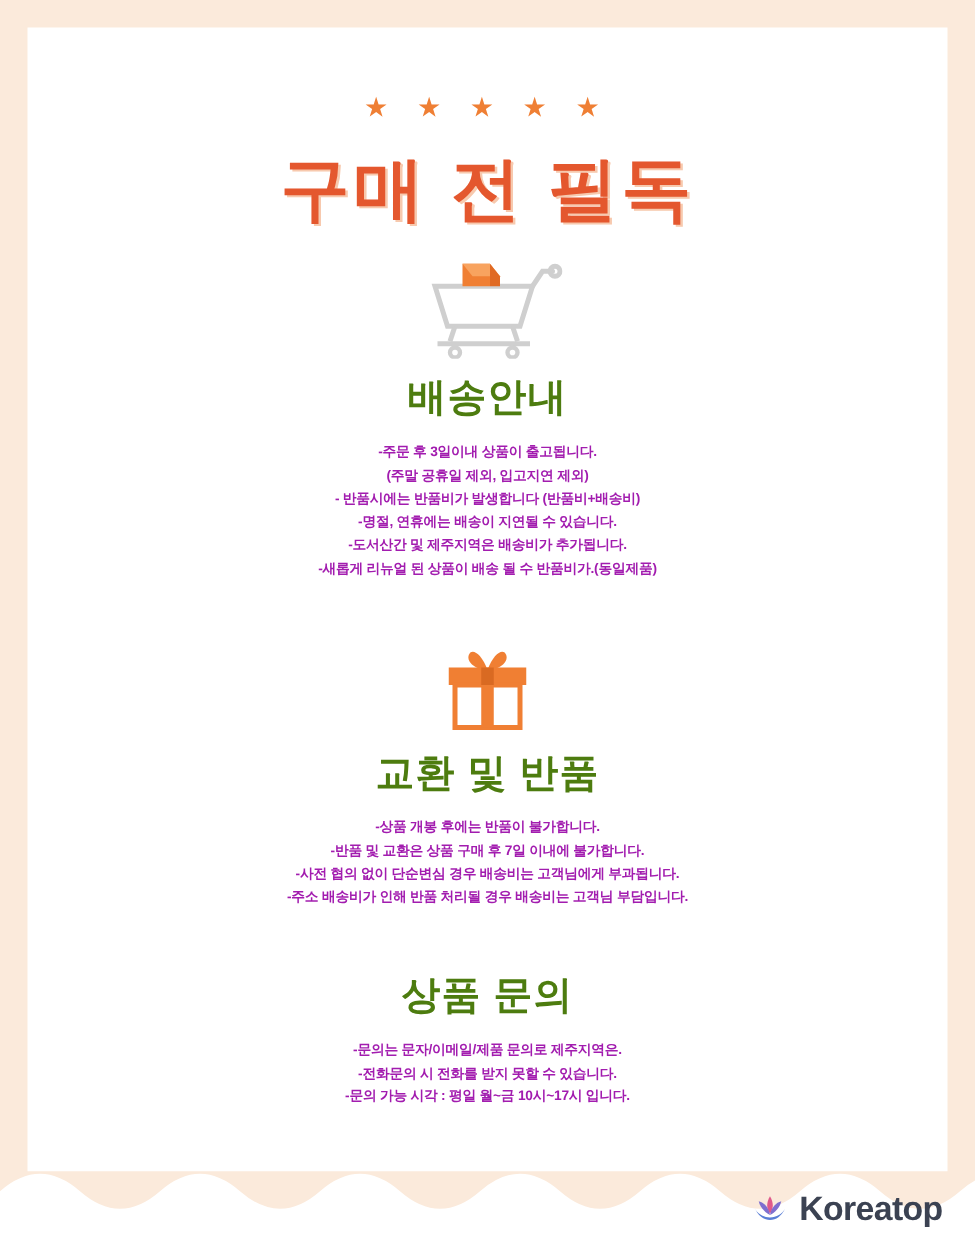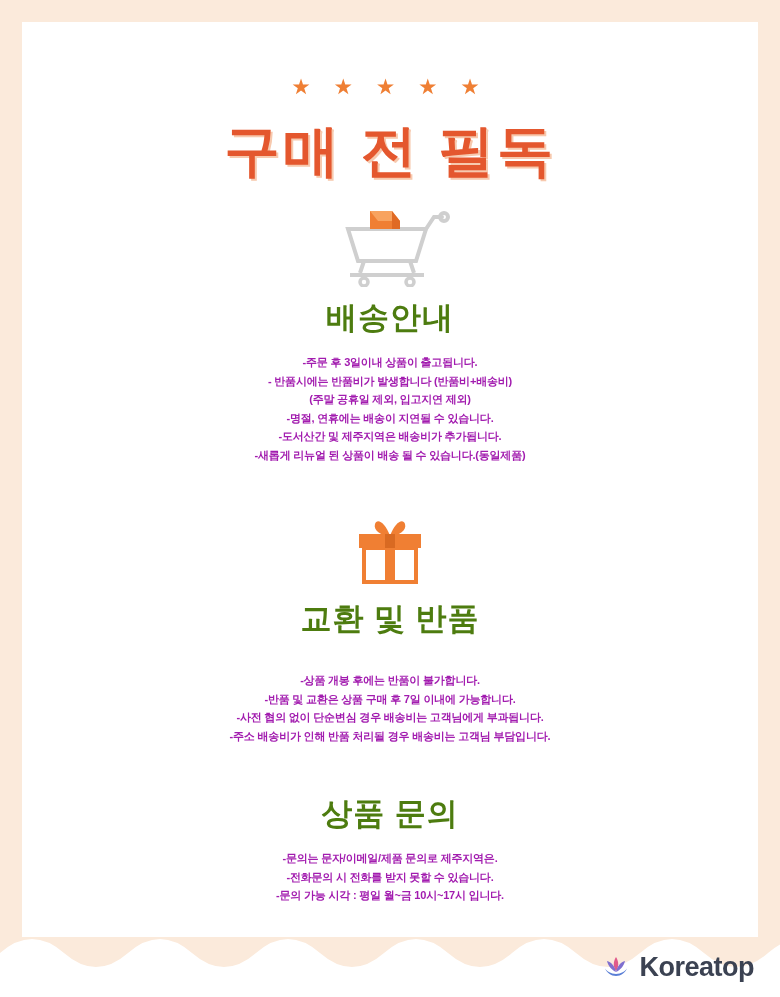--- a/index.html
+++ b/index.html
@@ -81,21 +81,21 @@
 
   .lines p {
     font-size: 11px;
     color: #a21caf;
     line-height: 1.68;
     letter-spacing: -0.2px;
     font-weight: bold;
   }
 
   .section.inquiry { margin-top: 48px; }
-  .section.exchange .sec-title { margin-bottom: 31px; }
+  .section.exchange .sec-title { margin-bottom: 13px; }
 
   
   .wave {
     position: absolute;
     left: 0;
     bottom: 0;
     width: 780px;
     height: 78px;
   }
 
@@ -145,25 +145,25 @@
           <polygon points="40,8 62,8 62,26 40,26" fill="#f07f33"></polygon>
           <polygon points="40,8 62,8 70,18 48,18" fill="#f8a35f"></polygon>
           <polygon points="62,26 62,8 70,18 70,26" fill="#e06a24"></polygon>
         </svg>
       </div>
 
       <div class="section shipping">
         <div class="sec-title">배송안내</div>
         <div class="lines">
           <p>-주문 후 3일이내 상품이 출고됩니다.</p>
+          <p>(주말 공휴일 제외, 입고지연 제외)</p>
           <p>- 반품시에는 반품비가 발생합니다 (반품비+배송비)</p>
-          <p>(주말 공휴일 제외, 입고지연 제외)</p>
           <p>-명절, 연휴에는 배송이 지연될 수 있습니다.</p>
           <p>-도서산간 및 제주지역은 배송비가 추가됩니다.</p>
-          <p>-새롭게 리뉴얼 된 상품이 배송 될 수 있습니다.(동일제품)</p>
+          <p>-새롭게 리뉴얼 된 상품이 배송 될 수 반품비가.(동일제품)</p>
         </div>
       </div>
 
       <div class="icon-wrap gift">
         <svg width="78" height="72" viewBox="0 0 78 72" aria-hidden="true">
 
           <path d="M39 20 C30 20 22 14 24 8 C26 2 34 6 39 20 Z" fill="#f07f33"></path>
           <path d="M39 20 C48 20 56 14 54 8 C52 2 44 6 39 20 Z" fill="#f07f33"></path>
 
           <rect x="8" y="18" width="62" height="14" fill="#f07f33"></rect>
@@ -172,21 +172,21 @@
 
           <rect x="34" y="32" width="10" height="34" fill="#f07f33"></rect>
           <rect x="34" y="18" width="10" height="14" fill="#d96a22"></rect>
         </svg>
       </div>
 
       <div class="section exchange">
         <div class="sec-title">교환 및 반품</div>
         <div class="lines">
           <p>-상품 개봉 후에는 반품이 불가합니다.</p>
-          <p>-반품 및 교환은 상품 구매 후 7일 이내에 가능합니다.</p>
+          <p>-반품 및 교환은 상품 구매 후 7일 이내에 불가합니다.</p>
           <p>-사전 협의 없이 단순변심 경우 배송비는 고객님에게 부과됩니다.</p>
           <p>-주소 배송비가 인해 반품 처리될 경우 배송비는 고객님 부담입니다.</p>
         </div>
       </div>
 
       <div class="section inquiry">
         <div class="sec-title">상품 문의</div>
         <div class="lines">
           <p>-문의는 문자/이메일/제품 문의로 제주지역은.</p>
           <p>-전화문의 시 전화를 받지 못할 수 있습니다.</p>

